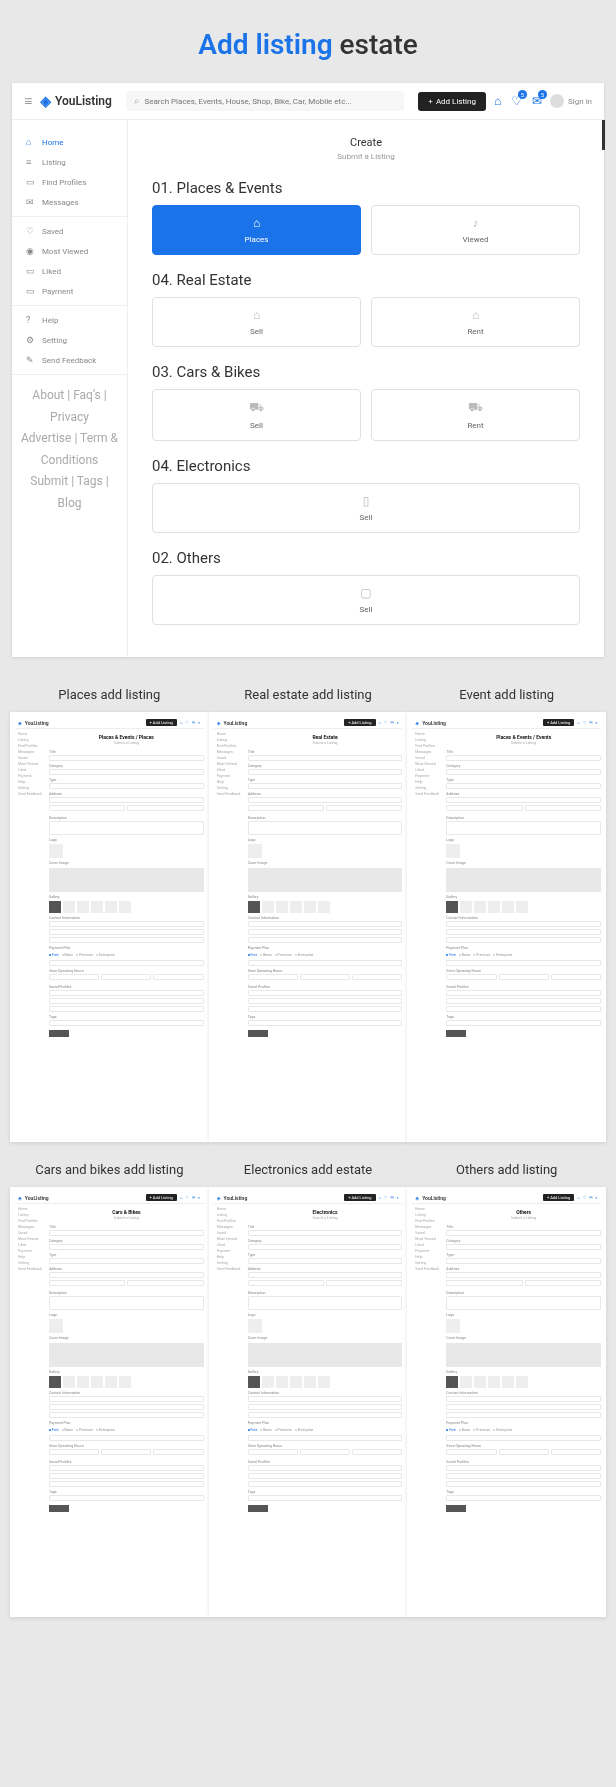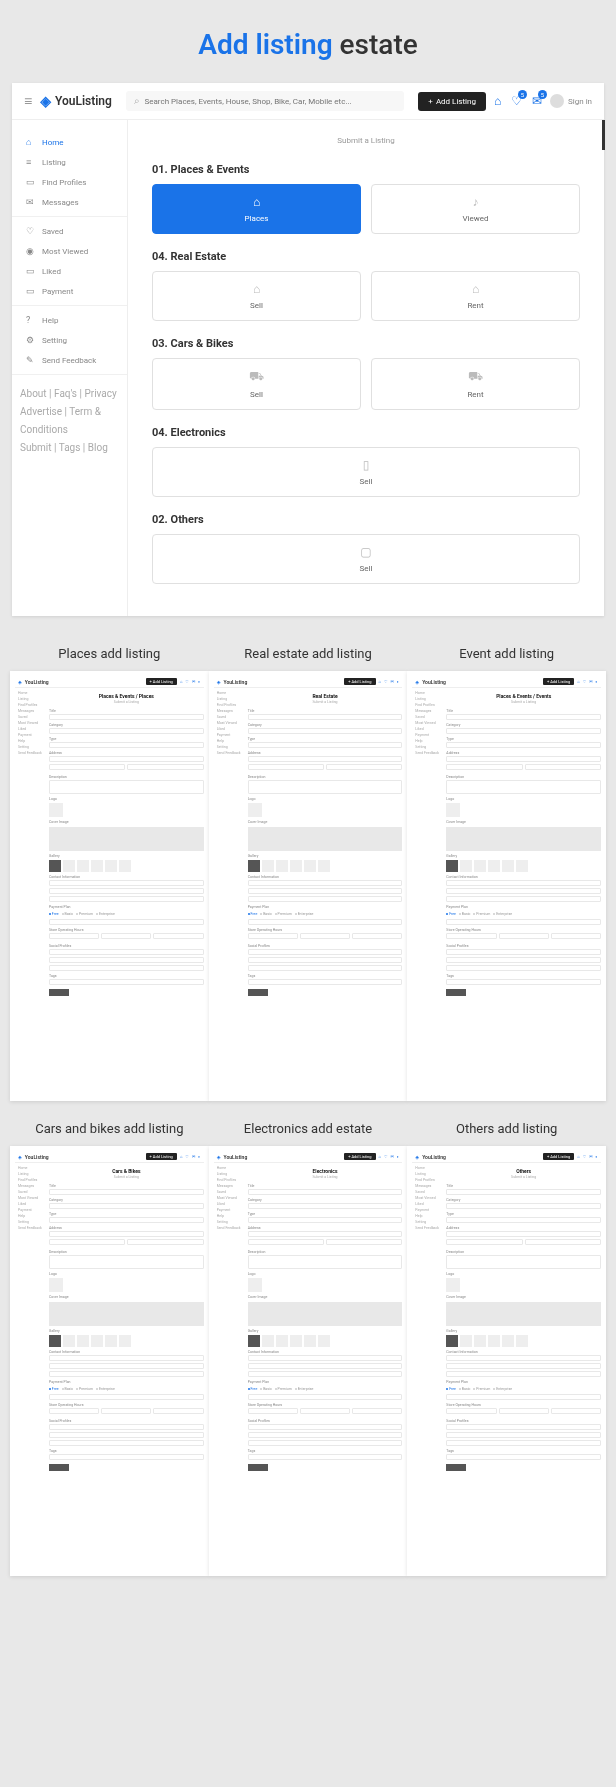--- a/index.html
+++ b/index.html
@@ -21,28 +21,28 @@
 .badge{position:absolute;top:-4px;right:-5px;background:#1a73e8;color:#fff;font-size:6px;border-radius:50%;width:9px;height:9px;display:flex;align-items:center;justify-content:center}
 .signin{display:flex;align-items:center;gap:4px;color:#888;font-size:8px;cursor:pointer}
 .avatar{width:14px;height:14px;border-radius:50%;background:#ddd}
 .body-wrap{display:flex}
 .sidebar{width:116px;border-right:1px solid #eee;padding:8px 0}
 .sb-section{padding:4px 0;border-bottom:1px solid #f0f0f0}
 .sb-section:last-of-type{border-bottom:none}
 .sb-item{display:flex;align-items:center;gap:6px;padding:5px 14px;font-size:8px;color:#888;cursor:pointer}
 .sb-item.active{color:#1a73e8}
 .sb-item .sb-icon{font-size:9px;width:10px}
-.sb-footer{padding:10px 8px;text-align:left;font-size:10px;color:#aaa;line-height:1.8}
+.sb-footer{padding:10px 8px;text-align:center;font-size:12px;color:#aaa;line-height:1.8}
 .main-pane{flex:1;padding:16px 24px;position:relative}
 .scroll-indicator{position:absolute;top:0;right:-1px;width:3px;height:30px;background:#333}
 .create-hdr{text-align:center;margin-bottom:18px}
 .create-title{font-size:11px;color:#333;margin-bottom:3px}
 .create-sub{font-size:8px;color:#999}
 .cat-section{margin-bottom:16px}
-.cat-label{font-size:11px;font-weight:700;color:#333;margin-bottom:8px}
+.cat-label{font-size:15px;font-weight:400;color:#333;margin-bottom:8px}
 .cat-options{display:flex;gap:10px}
 .cat-btn{flex:1;border:1px solid #e0e0e0;border-radius:4px;padding:10px 0;display:flex;flex-direction:column;align-items:center;gap:5px;cursor:pointer;background:#fff}
 .cat-btn.selected{background:#1a73e8;border-color:#1a73e8;color:#fff}
 .cat-btn .cat-icon{font-size:12px;color:#bbb}
 .cat-btn.selected .cat-icon{color:#fff}
 .cat-btn .cat-text{font-size:8px;color:#666}
 .cat-btn.selected .cat-text{color:#fff}
 .cat-btn.full{flex:1}
 .thumbs-area{padding:30px 10px 50px}
 .thumb-row{display:flex;justify-content:space-around;margin-bottom:20px}
@@ -166,20 +166,21 @@
       <div class="sb-footer">
         <div>About  |  Faq's  |  Privacy</div>
         <div>Advertise  |  Term &amp; Conditions</div>
         <div>Submit  |  Tags  |  Blog</div>
       </div>
     </div>
 
     <div class="main-pane">
       <div class="scroll-indicator"></div>
       <div class="create-hdr">
+        <div class="create-title">Create</div>
         <div class="create-sub">Submit a Listing</div>
       </div>
       <div id="cat-sections">
           <div class="cat-section">
             <div class="cat-label">01. Places &amp; Events</div>
             <div class="cat-options">
               <div class="cat-btn selected">
                 <span class="cat-icon">⌂</span>
                 <span class="cat-text">Places</span>
               </div>

